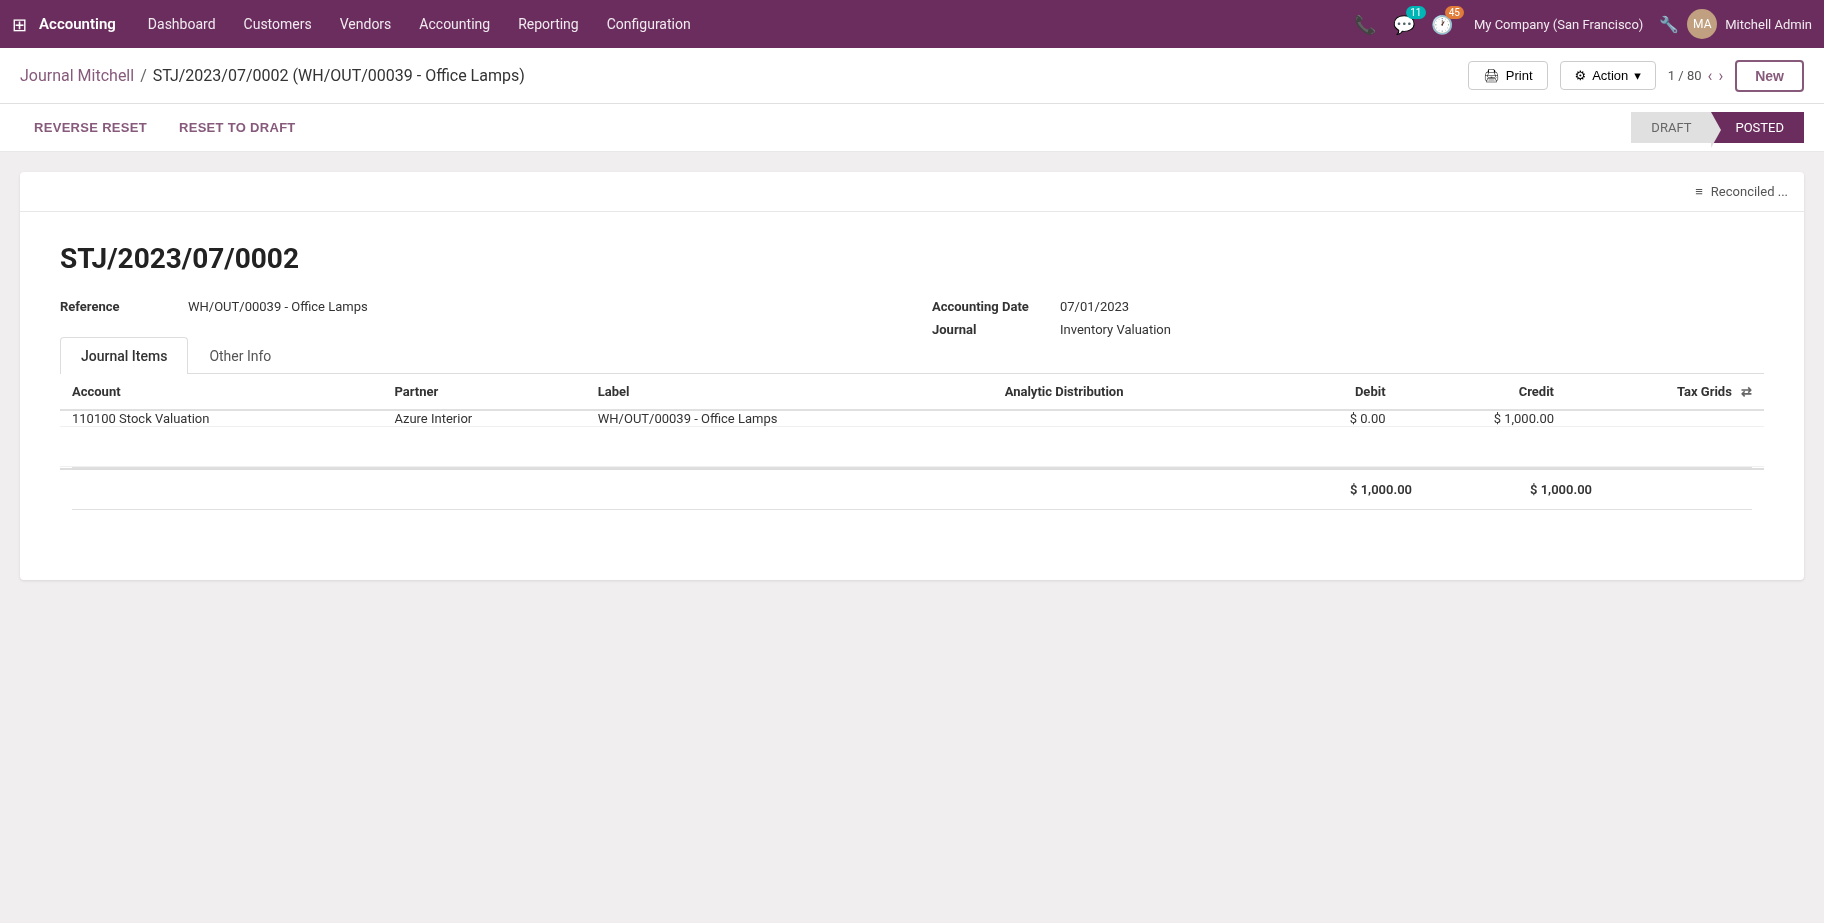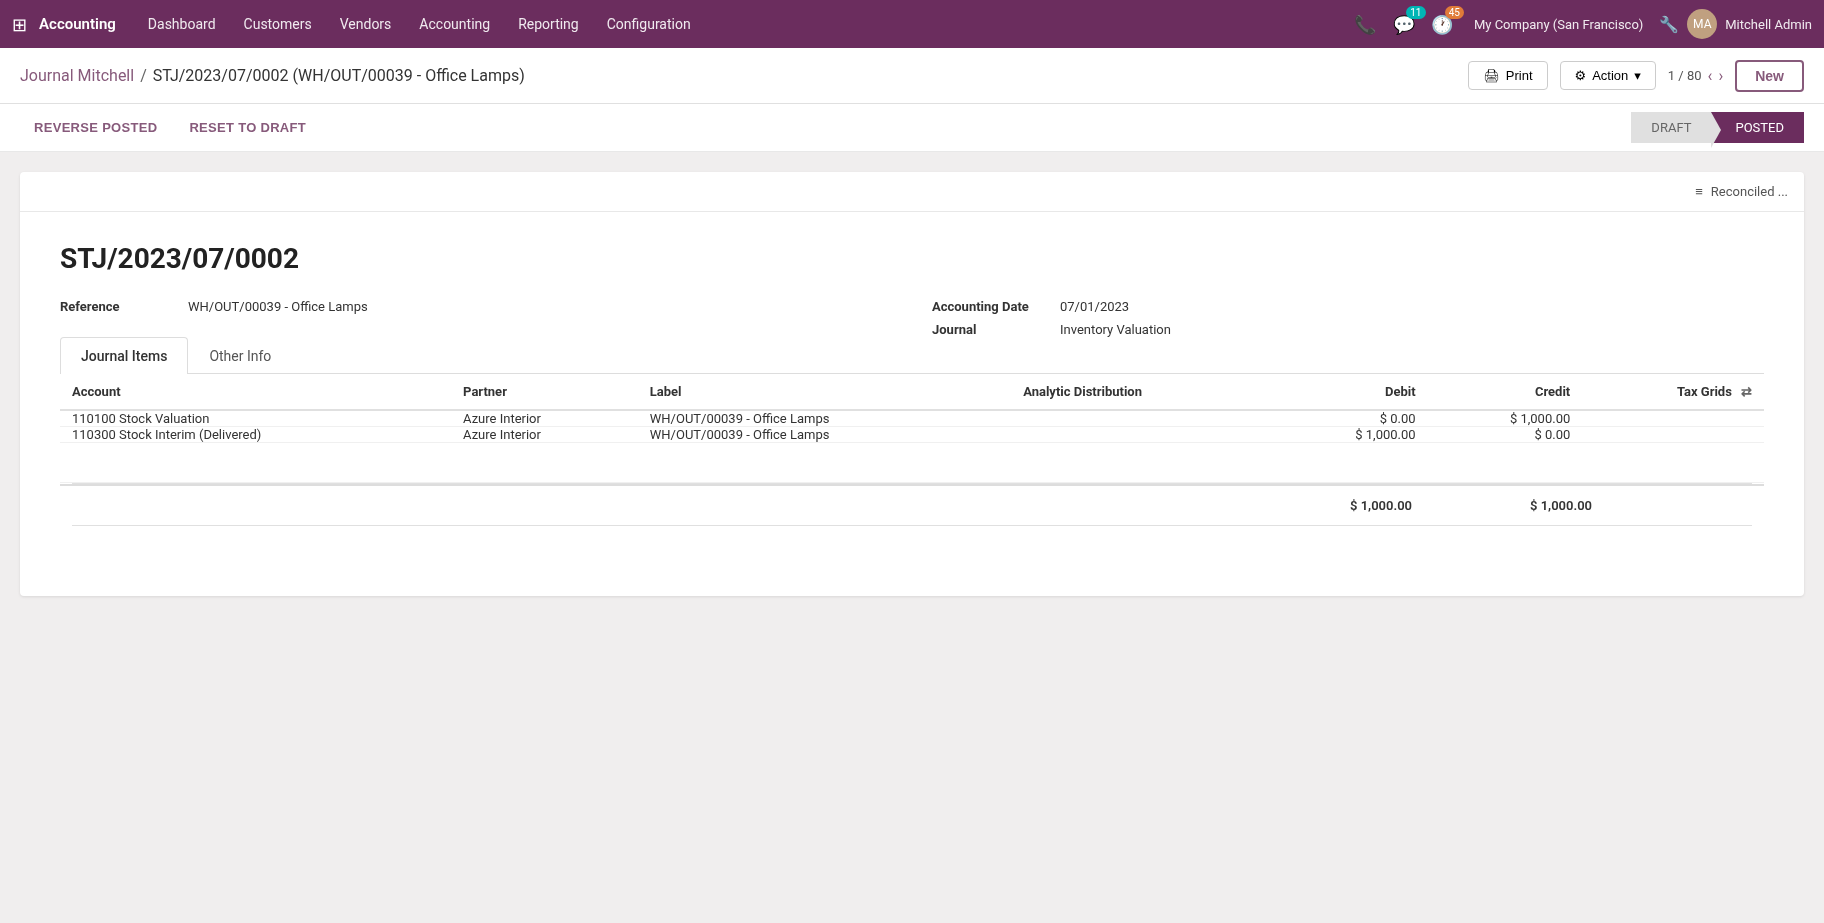--- a/index.html
+++ b/index.html
@@ -386,21 +386,21 @@
       <span>1 / 80</span>
       <span class="page-nav">‹</span>
       <span class="page-nav">›</span>
     </div>
     <button class="btn-new">New</button>
   </div>
 </div>
 
 <div class="action-bar">
   <div class="action-bar-left">
-    <button class="btn-secondary">REVERSE POSTED</button>
+    <button class="btn-secondary">REVERSE RESET</button>
     <button class="btn-secondary">RESET TO DRAFT</button>
   </div>
   <div class="status-steps">
     <div class="status-step">DRAFT</div>
     <div class="status-step active">POSTED</div>
   </div>
 </div>
 
 <div class="main-content">
   <div class="card">
@@ -465,29 +465,20 @@
             <tr>
               <td>110100 Stock Valuation</td>
               <td>Azure Interior</td>
               <td>WH/OUT/00039 - Office Lamps</td>
               <td></td>
               <td class="right">$ 0.00</td>
               <td class="right">$ 1,000.00</td>
               <td class="right"></td>
             </tr>
             <tr>
-              <td>110300 Stock Interim (Delivered)</td>
-              <td>Azure Interior</td>
-              <td>WH/OUT/00039 - Office Lamps</td>
-              <td></td>
-              <td class="right">$ 1,000.00</td>
-              <td class="right">$ 0.00</td>
-              <td class="right"></td>
-            </tr>
-            <tr>
               <td colspan="7" style="height:40px; border-bottom:1px solid #f0f0f0;"></td>
             </tr>
           </tbody>
         </table>
         <div style="height:1px; background:#e0e0e0; margin: 0 12px;"></div>
         <div class="table-footer">
           <div class="footer-col">$ 1,000.00</div>
           <div class="footer-col">$ 1,000.00</div>
           <div style="width:80px;"></div>
         </div>

